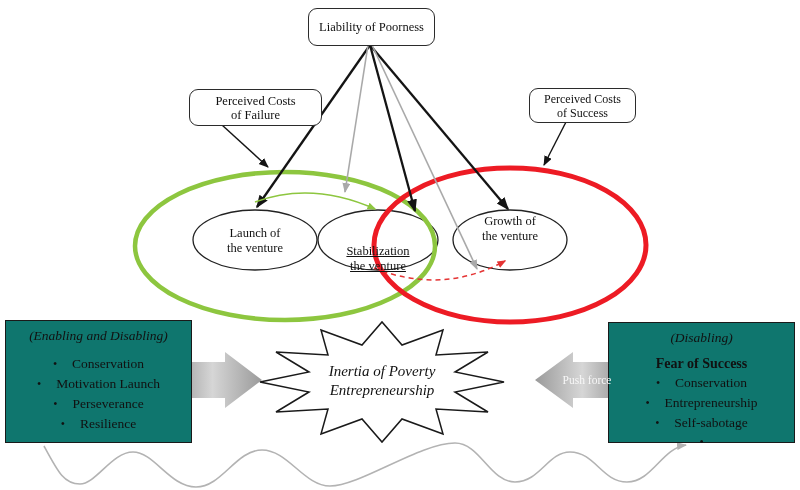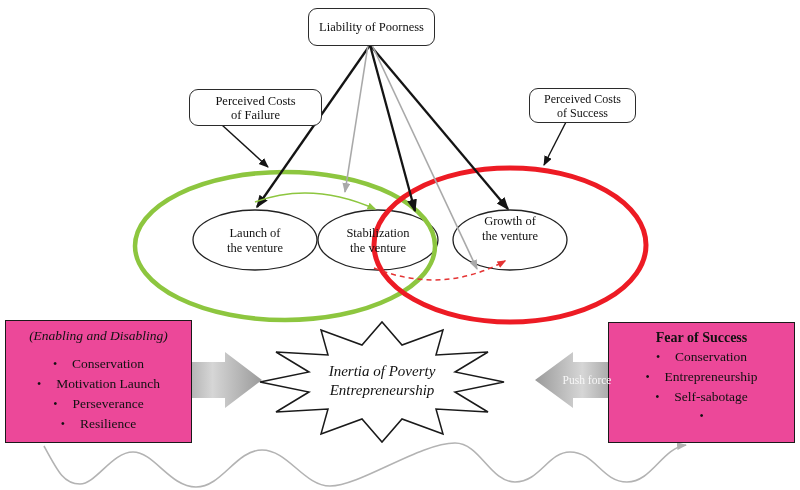--- a/index.html
+++ b/index.html
@@ -10,21 +10,21 @@
   .stage svg{position:absolute;left:0;top:0;}
   .rbox{
     position:absolute;border:1.4px solid #2b2b2b;border-radius:9px;background:#fff;
     display:flex;flex-direction:column;align-items:center;justify-content:center;
     text-align:center;line-height:14px;font-size:12.5px;
   }
   .elabel{
     position:absolute;text-align:center;font-size:12.5px;line-height:15px;pointer-events:none;
   }
   .panel{
-    position:absolute;border:1.5px solid #1a1a1a;background:#ec4899;
+    position:absolute;border:1.5px solid #1a1a1a;background:#0f766e;
     text-align:center;padding-top:7px;box-sizing:border-box;
   }
   .panel .tag{font-style:italic;font-size:13.5px;margin-bottom:10px;}
   .panel .ptitle{font-weight:bold;font-size:14px;margin-bottom:1px;}
   .brow{display:flex;justify-content:center;align-items:baseline;gap:15px;font-size:13.5px;line-height:19px;}
   .brow .dot{font-size:12px;}
   .arrowtxt{
     position:absolute;color:#f7f7f7;font-size:11.5px;line-height:13px;text-align:center;
     pointer-events:none;
   }
@@ -120,21 +120,21 @@
 
   <div class="rbox" style="left:529px;top:88px;width:105px;height:33px;font-size:12px;">
     <div>Perceived Costs</div>
     <div>of Success</div>
   </div>
 
   <div class="elabel" style="left:195px;top:226px;width:120px;">
     <div>Launch of</div>
     <div>the venture</div>
   </div>
-  <div class="elabel" style="left:318px;top:226px;width:120px;">
+  <div class="elabel" style="left:318px;top:244px;width:120px;text-decoration:underline;">
     <div>Stabilization</div>
     <div>the venture</div>
   </div>
   <div class="elabel" style="left:450px;top:214px;width:120px;">
     <div>Growth of</div>
     <div>the venture</div>
   </div>
 
   <div class="panel" style="left:5px;top:320px;width:187px;height:123px;">
     <div class="tag">(Enabling and Disabling)</div>
@@ -150,20 +150,21 @@
       <span class="dot">•</span>
       <span>Perseverance</span>
     </div>
     <div class="brow">
       <span class="dot">•</span>
       <span>Resilience</span>
     </div>
   </div>
 
   <div class="panel" style="left:608px;top:322px;width:187px;height:121px;">
+    <div class="tag">(Disabling)</div>
     <div class="ptitle">Fear of Success</div>
     <div class="brow">
       <span class="dot">•</span>
       <span>Conservation</span>
     </div>
     <div class="brow">
       <span class="dot">•</span>
       <span>Entrepreneurship</span>
     </div>
     <div class="brow">

